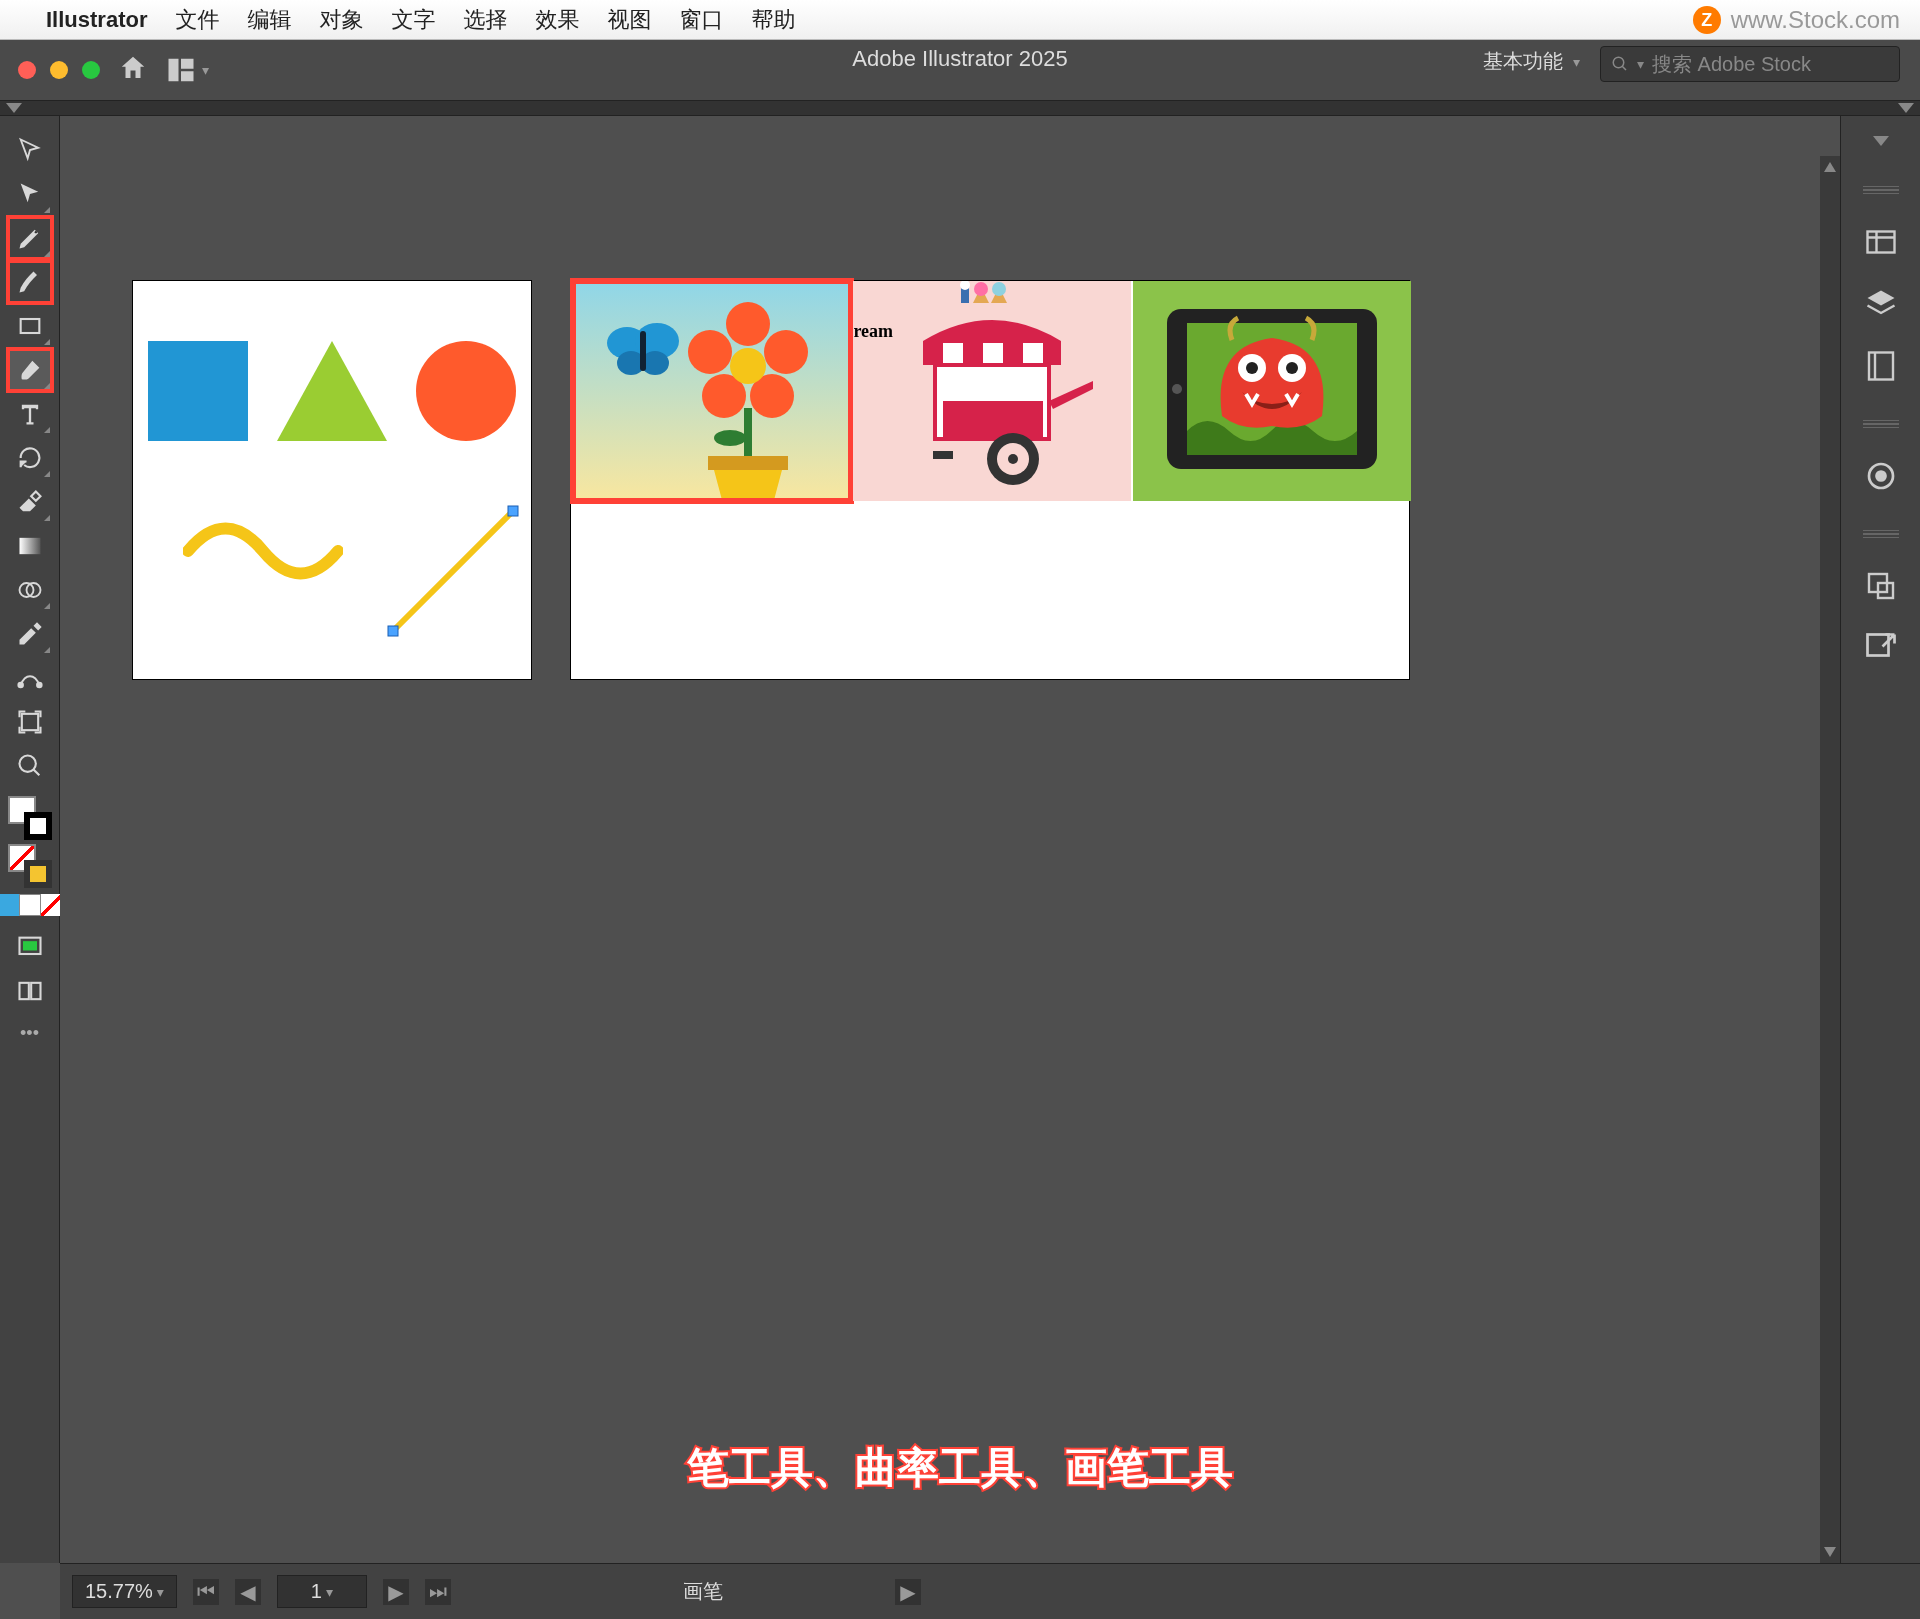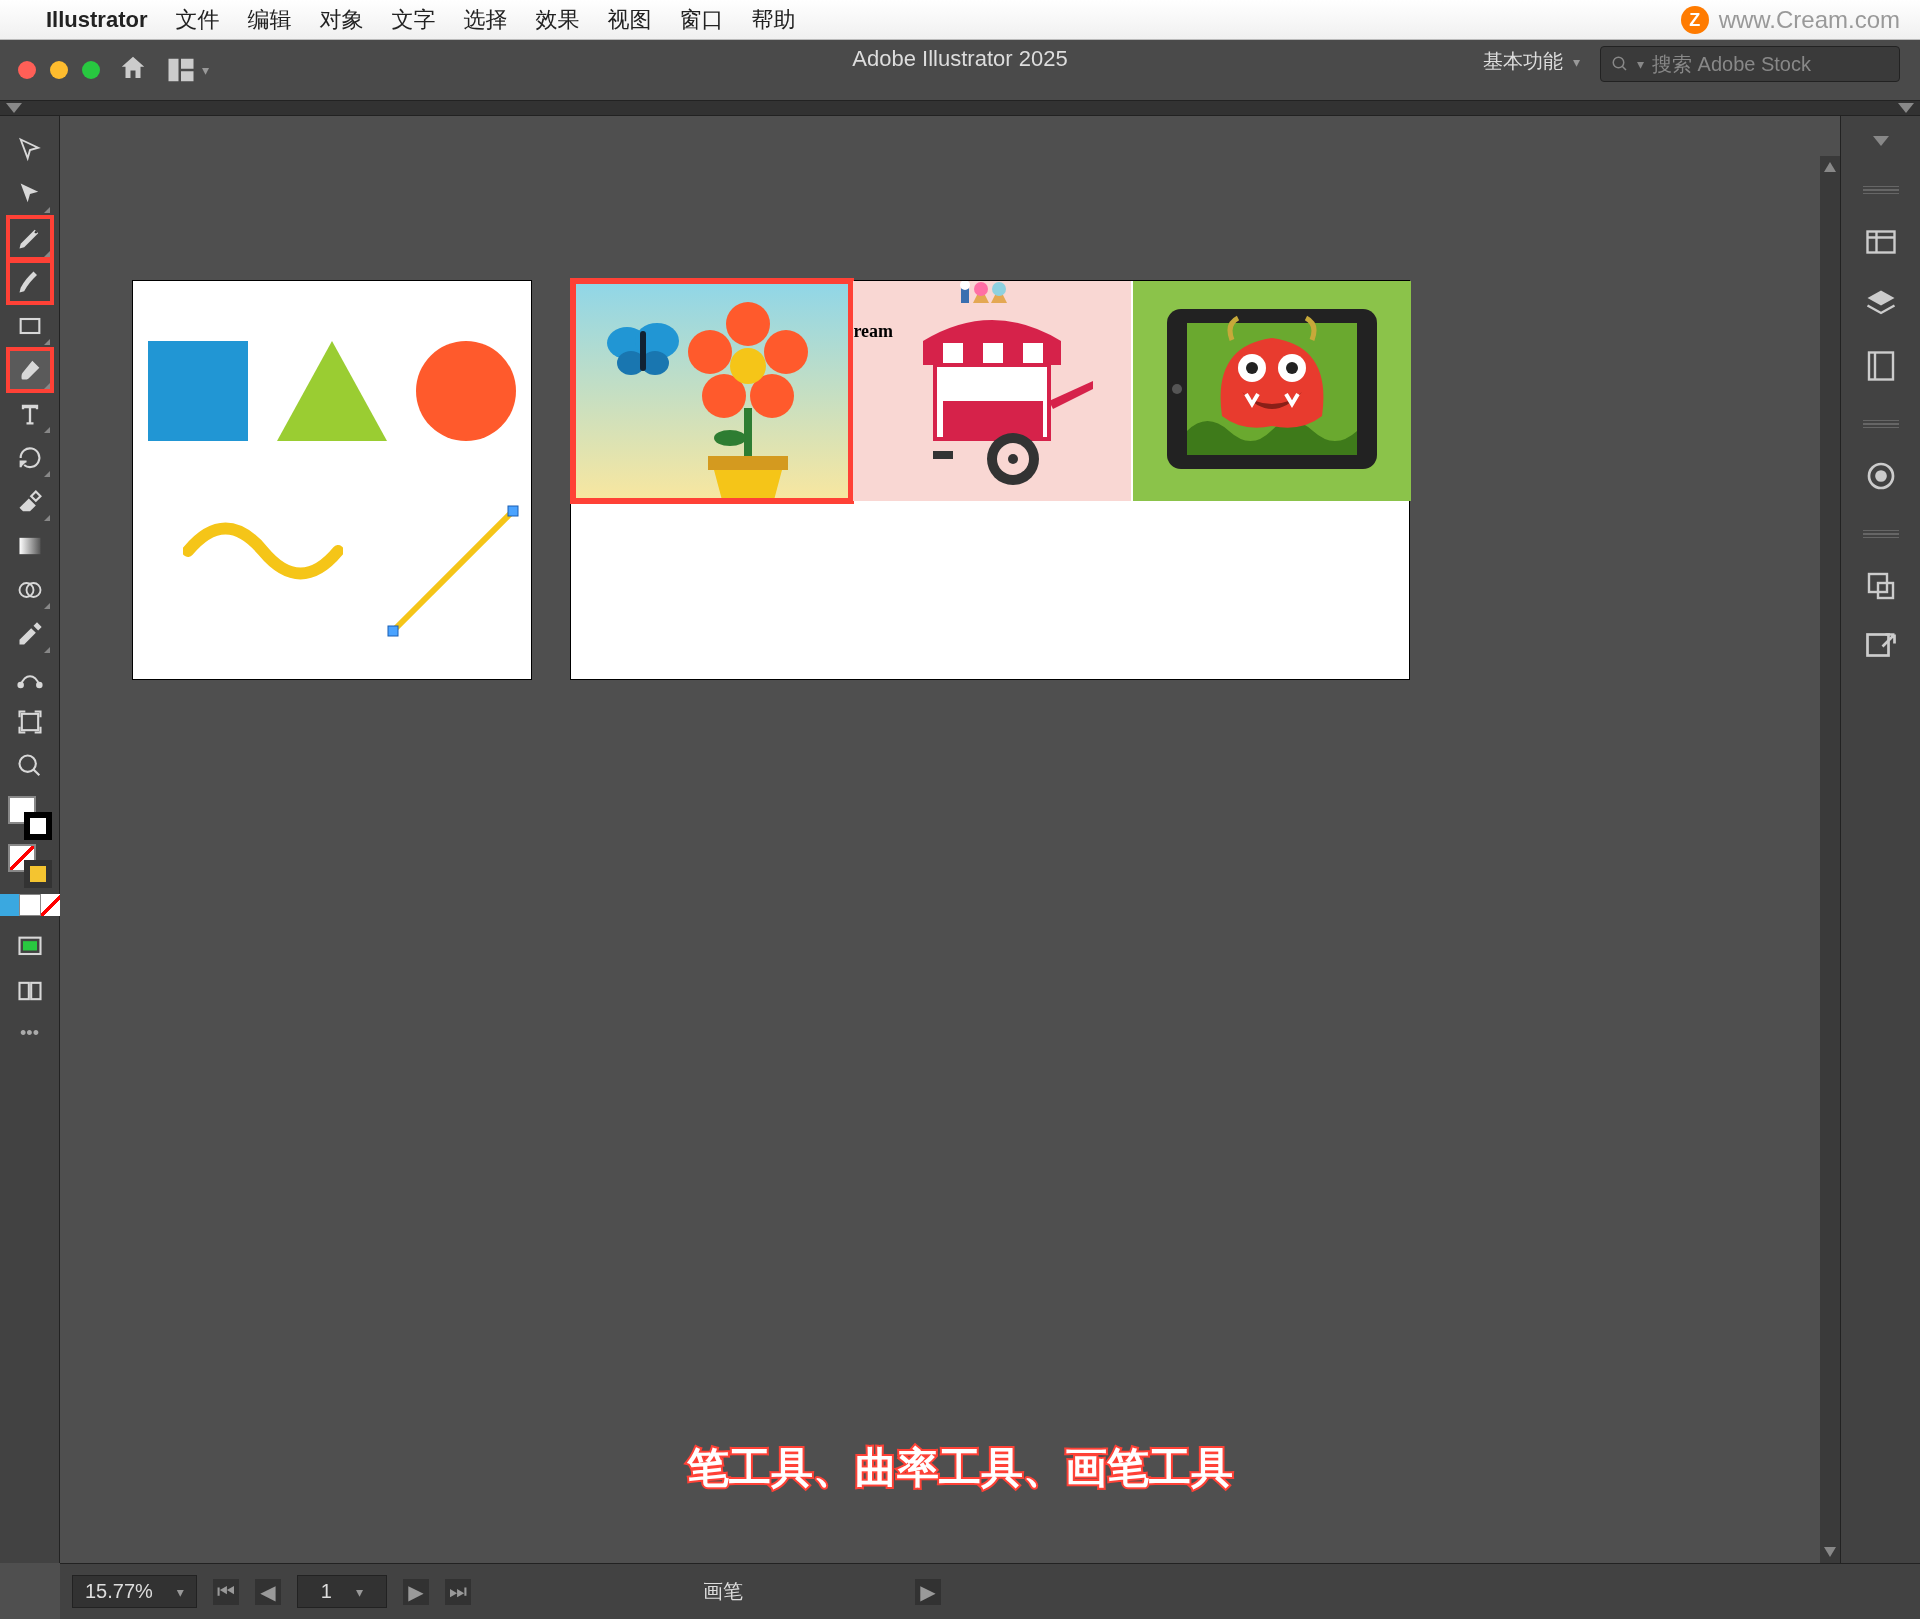--- a/index.html
+++ b/index.html
@@ -56,21 +56,21 @@
 .right-panels{position:absolute;right:0;top:0;width:80px;bottom:56px;background:#424242;border-left:1px solid #222;display:flex;flex-direction:column;align-items:center;padding-top:20px;gap:26px}
 .right-panels .tri2{width:0;height:0;border-left:8px solid transparent;border-right:8px solid transparent;border-top:10px solid #888;margin-bottom:4px}
 .right-panels .grip{width:36px;height:8px;display:flex;flex-direction:column;gap:2px;margin:10px 0 4px}
 .right-panels .grip div{height:2px;background:#666}
 .p-icon{width:36px;height:36px;color:#ccc}
 .scrollbar-v{position:absolute;right:80px;top:40px;width:20px;bottom:56px;background:#3a3a3a}
 .scrollbar-v .up,.scrollbar-v .dn{position:absolute;left:4px;width:0;height:0;border-left:6px solid transparent;border-right:6px solid transparent}
 .scrollbar-v .up{top:6px;border-bottom:10px solid #888}
 .scrollbar-v .dn{bottom:6px;border-top:10px solid #888}
 .status{position:absolute;left:60px;right:0;bottom:0;height:56px;background:#424242;border-top:1px solid #222;display:flex;align-items:center;padding:0 12px;gap:16px;color:#ddd;font-size:20px}
-.status .dd{background:#323232;border:1px solid #222;padding:4px 12px;display:flex;align-items:center;gap:24px}
+.status .dd{background:#323232;border:1px solid #222;padding:4px 12px;display:flex;align-items:center;gap:4px}
 .status .nav-btn{width:26px;height:26px;display:flex;align-items:center;justify-content:center;color:#999;background:#323232}
 .caption{position:absolute;left:0;right:0;bottom:120px;text-align:center;font-size:42px;font-weight:700;line-height:1.5}
 .caption span{color:#fff;-webkit-text-stroke:4px #ff4136;paint-order:stroke fill}
 .caption .l2{display:block;margin-top:16px}
 </style>
 </head>
 <body>
 
 <div class="mac-menubar">
   <span class="apple"></span>
@@ -79,21 +79,21 @@
   <span>编辑</span>
   <span>对象</span>
   <span>文字</span>
   <span>选择</span>
   <span>效果</span>
   <span>视图</span>
   <span>窗口</span>
   <span>帮助</span>
   <div class="watermark">
     <span class="wm-badge">Z</span>
-    <span>www.Cream.com</span>
+    <span>www.Stock.com</span>
   </div>
 </div>
 
 <div class="titlebar">
   <div class="traffic">
     <div class="dot red"></div>
     <div class="dot yel"></div>
     <div class="dot grn"></div>
   </div>
   <span class="home-icon">

